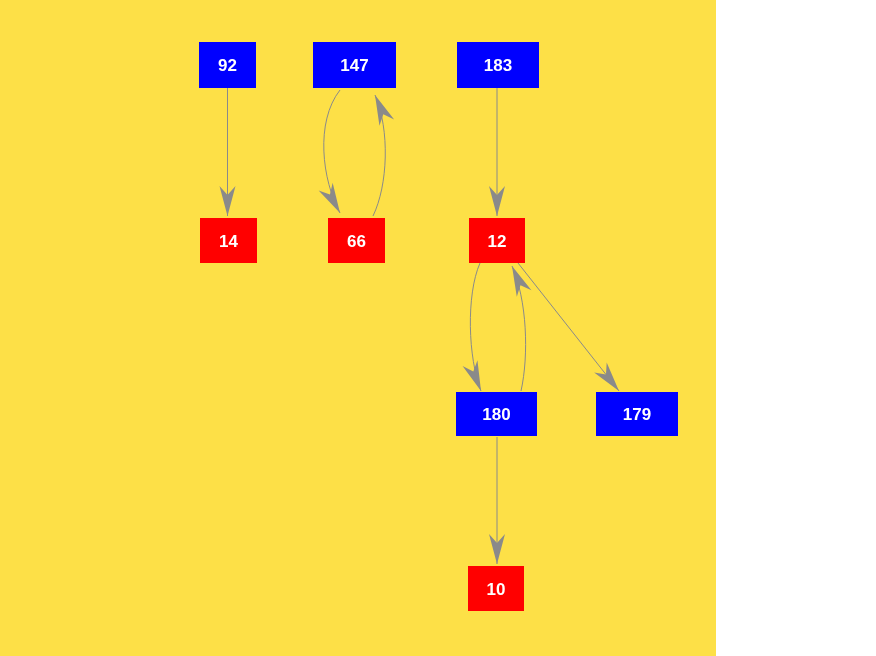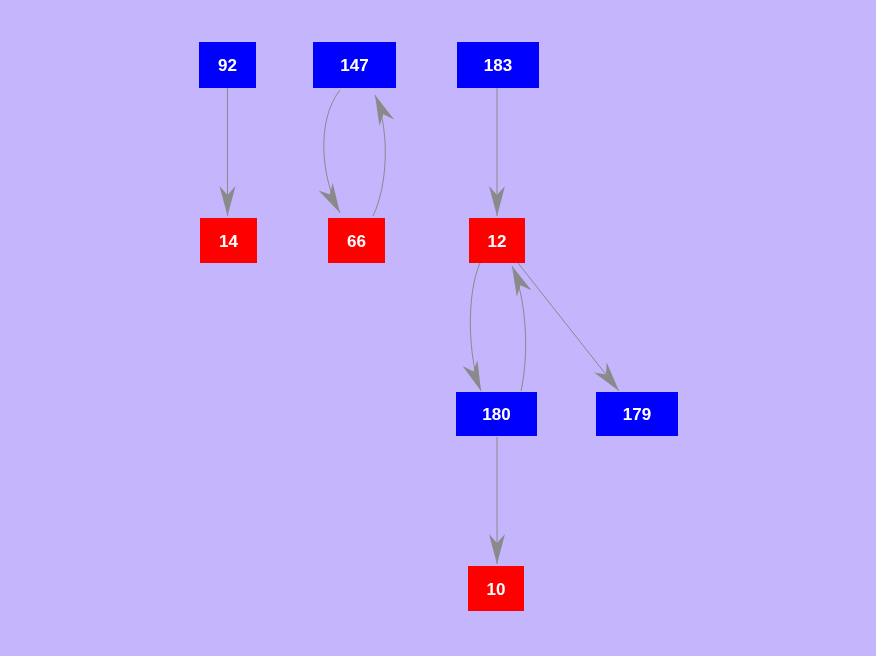--- a/index.html
+++ b/index.html
@@ -3,23 +3,23 @@
 <meta charset="utf-8">
 <style>
   html, body {
     margin: 0;
     padding: 0;
     background: #ffffff;
     font-family: "Liberation Sans", sans-serif;
   }
   .stage {
     position: relative;
-    width: 876px;
+    width: 716px;
     height: 656px;
-    background: #c4b5fd;
+    background: #fde047;
     overflow: hidden;
   }
   svg text {
     font-family: "Liberation Sans", "DejaVu Sans", sans-serif;
     font-weight: bold;
     font-size: 17px;
     fill: #ffffff;
   }
 </style>
 </head>

